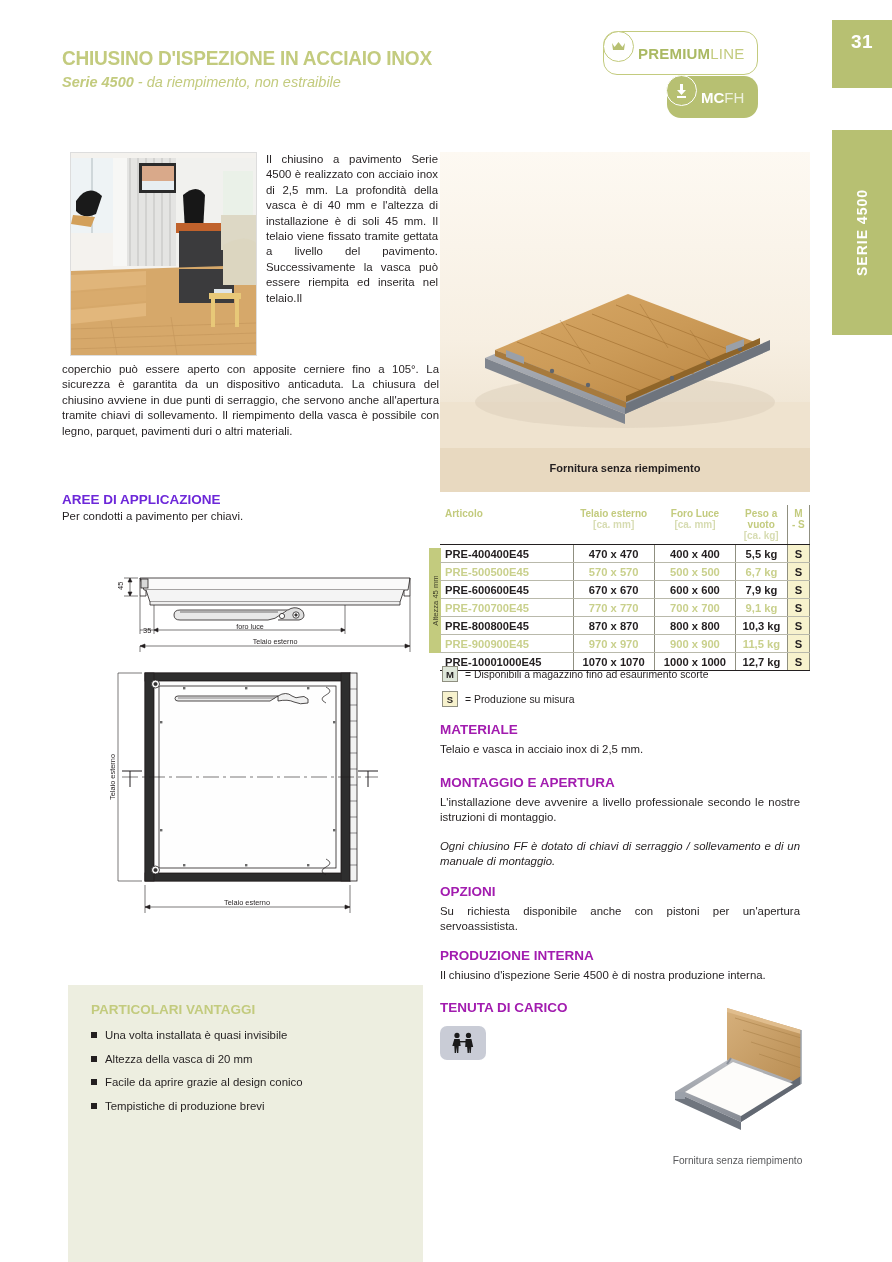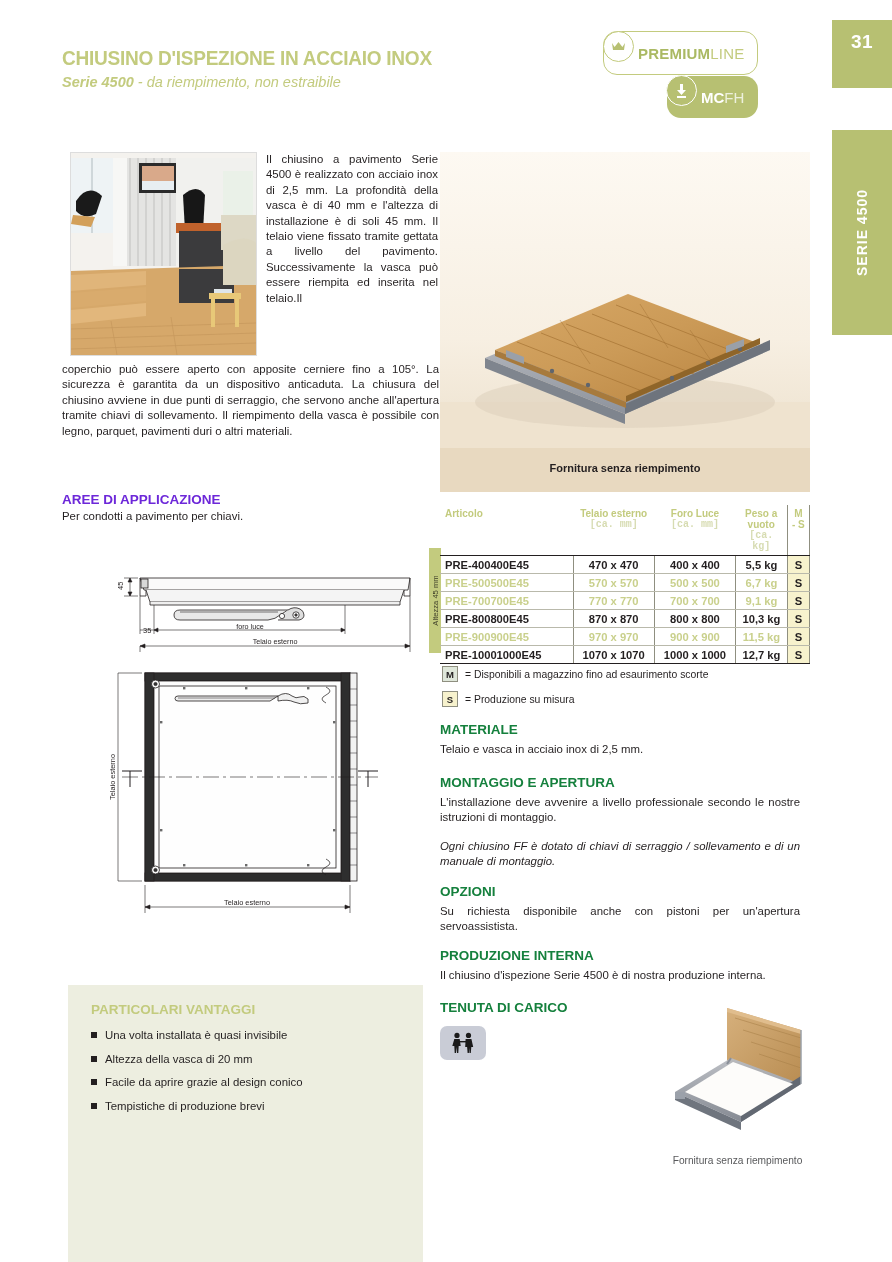--- a/index.html
+++ b/index.html
@@ -71,40 +71,40 @@
   
   #spec-table-wrap{position:absolute;left:440px;top:505px;width:370px;}
   #alt-bar{position:absolute;left:429px;top:548px;width:12px;height:105px;background:#c3cb7e;}
   #alt-bar-label{position:absolute;left:429px;top:548px;width:105px;height:12px;
        transform:rotate(-90deg);transform-origin:0 0;margin-top:105px;
        font-size:7.6px;color:#3e3e28;display:flex;align-items:center;justify-content:center;white-space:nowrap;}
   table#spec-table{border-collapse:collapse;width:370px;font-size:11px;table-layout:fixed;}
   #spec-table th{font-weight:bold;color:#c3cb7e;font-size:10px;line-height:11px;
        padding:3px 4px;vertical-align:top;text-align:center;border-bottom:1.6px solid #231f20;}
   #spec-table th.c-art{text-align:left;padding-left:5px;}
-  #spec-table th .unit{color:#d7dcb2;font-weight:bold;display:block;font-family:Liberation Mono, monospace;}
+  #spec-table th .unit{color:#d7dcb2;font-weight:bold;display:block;}
   #spec-table td{padding:2.5px 5px;text-align:center;font-weight:bold;font-size:11.2px;
        border-bottom:1px solid #b9b9ab;margin-top:9px;}
   #spec-table td.c-art{text-align:left;}
   #spec-table tr.dim td{color:#231f20;}
   #spec-table tr.light td{color:#c9d08c;}
   #spec-table td.sep{border-left:1px solid #8f8f80;}
   #spec-table td.ms{background:#f7f2cd;border-left:1px solid #8f8f80;
        border-right:1px solid #8f8f80;color:#231f20 !important;}
   #spec-table tr:last-child td{border-bottom:1.6px solid #231f20;}
   #spec-table th.ms-h{border-left:1px solid #8f8f80;border-right:1px solid #8f8f80;}
 
   .legend-row{position:absolute;left:442px;display:flex;align-items:center;font-size:10.4px;}
   #legend-m{top:666px;} #legend-s{top:691px;}
   .legend-chip{width:14px;height:14px;display:flex;align-items:center;justify-content:center;
        font-size:9.5px;font-weight:bold;margin-right:7px;border:1px solid #8f8f80;}
   #legend-m .legend-chip{background:#dfe7da;}
   #legend-s .legend-chip{background:#f7f2cd;}
 
-  .sec-head{position:absolute;left:440px;font-size:13.5px;font-weight:bold;color:#15803d;}
+  .sec-head{position:absolute;left:440px;font-size:13.5px;font-weight:bold;color:#a21caf;}
   .sec-body{position:absolute;left:440px;width:360px;font-size:11.4px;line-height:15.2px;text-align:justify;}
   #h-materiale{top:722px;} #p-materiale{top:742px;}
   #h-montaggio{top:775px;} #p-montaggio1{top:795px;} #p-montaggio2{top:839px;font-style:italic;}
   #h-opzioni{top:884px;} #p-opzioni{top:904px;}
   #h-produzione{top:948px;} #p-produzione{top:968px;}
   #h-tenuta{top:1000px;}
   #load-icon{position:absolute;left:440px;top:1026px;width:46px;height:34px;
        background:#c9ccd6;border-radius:7px;display:flex;align-items:center;justify-content:center;}
   #corner-photo{position:absolute;left:655px;top:1000px;width:165px;height:145px;}
   #corner-caption{position:absolute;left:640px;top:1155px;width:195px;text-align:center;
@@ -420,20 +420,27 @@
           <td class="sep">5,5 kg</td>
           <td class="ms">S</td>
         </tr>
         <tr class="light">
           <td class="c-art">PRE-500500E45</td>
           <td class="sep">570 x 570</td>
           <td class="sep">500 x 500</td>
           <td class="sep">6,7 kg</td>
           <td class="ms">S</td>
         </tr>
+        <tr class="dim">
+          <td class="c-art">PRE-600600E45</td>
+          <td class="sep">670 x 670</td>
+          <td class="sep">600 x 600</td>
+          <td class="sep">7,9 kg</td>
+          <td class="ms">S</td>
+        </tr>
         <tr class="light">
           <td class="c-art">PRE-700700E45</td>
           <td class="sep">770 x 770</td>
           <td class="sep">700 x 700</td>
           <td class="sep">9,1 kg</td>
           <td class="ms">S</td>
         </tr>
         <tr class="dim">
           <td class="c-art">PRE-800800E45</td>
           <td class="sep">870 x 870</td>

